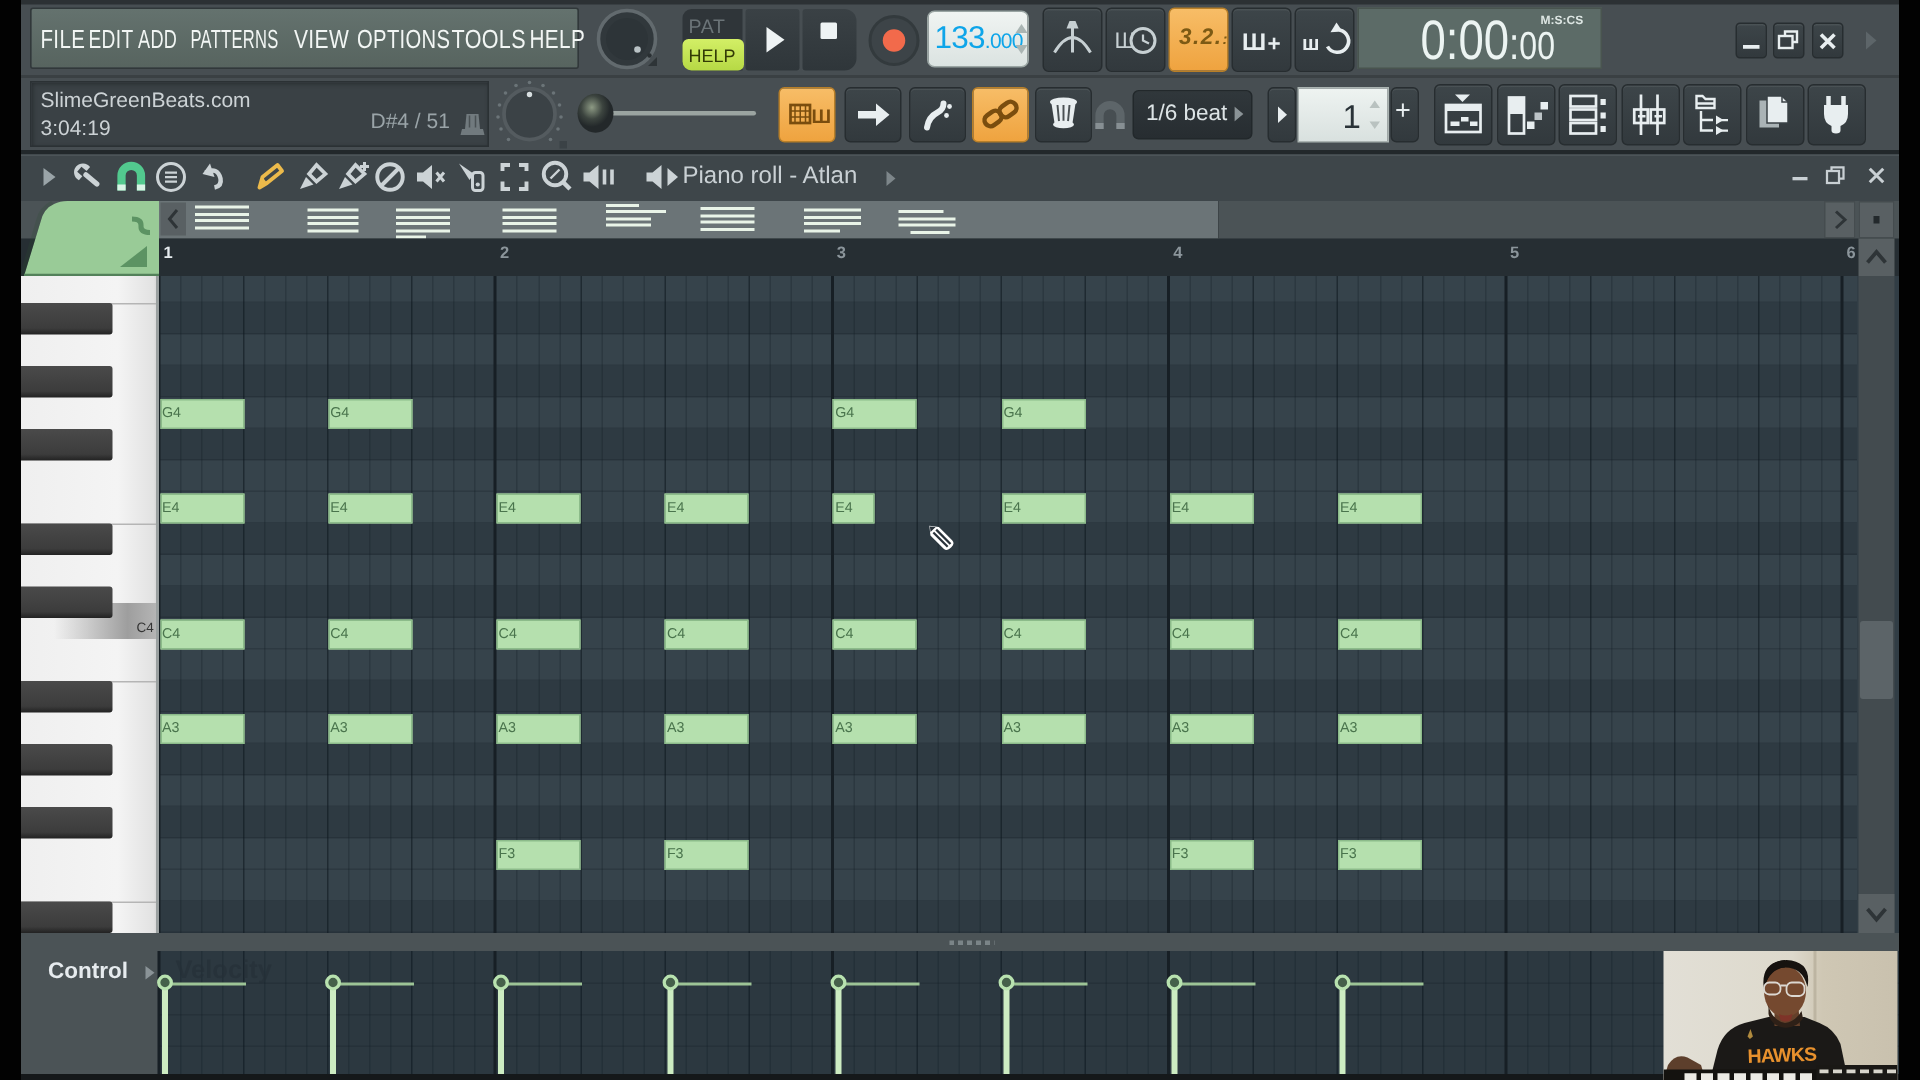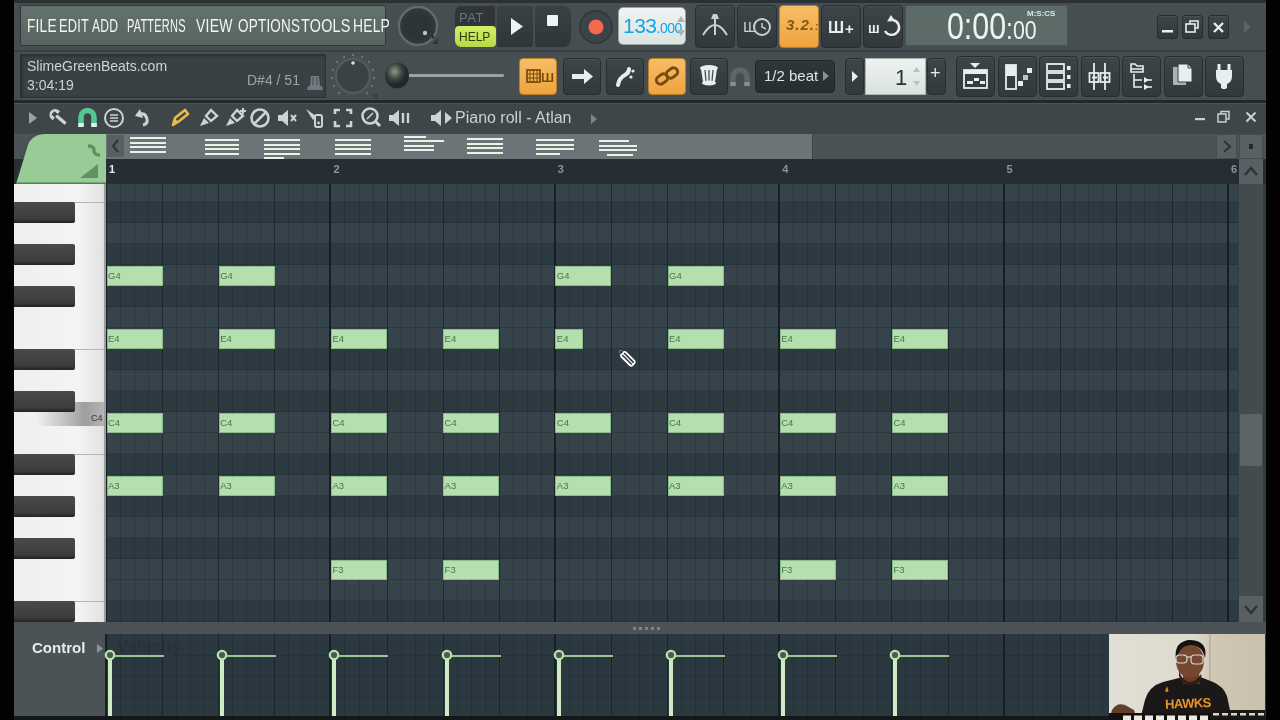--- a/index.html
+++ b/index.html
@@ -164,21 +164,21 @@
 <ellipse cx="19" cy="10" rx="9" ry="3" fill="#e8eef0"></ellipse>
 <path d="M11 11 L13 24 L25 24 L27 11 Z" fill="#e8eef0"></path>
 <path d="M15 12 L16 23 M19 12 L19 23 M23 12 L22 23" stroke="#4a5154" stroke-width="1.3"></path>
 <ellipse cx="19" cy="25" rx="7" ry="2.5" fill="#e8eef0"></ellipse>
 </svg>
 <svg style="left:729px;top:67px;" width="22" height="21" viewBox="0 0 22 21">
 <path d="M4 19 L4 10 A7 7 0 0 1 18 10 L18 19" fill="none" stroke="#5d6569" stroke-width="5.5"></path>
 <path d="M4 19 L4 15 M18 19 L18 15" stroke="#878f93" stroke-width="5.5"></path>
 </svg>
 <div class="abs" style="left:755px;top:60px;width:80px;height:33px;background:linear-gradient(#30373b,#272d31);border-radius:4px;border:1px solid #22282b;"></div>
-<div class="abs" style="left:764px;top:67px;font-size:15px;color:#dde4e6;">1/2 beat</div>
+<div class="abs" style="left:764px;top:67px;font-size:15px;color:#dde4e6;">1/6 beat</div>
 <svg style="left:820px;top:68px;" width="12" height="16">
     <path d="M3 3 L9 8 L3 13 Z" fill="#89gray"></path>
     <path d="M3 3 L9 8 L3 13 Z" fill="#8a9397"></path>
   </svg>
 <div class="btn" style="left:845px;top:58px;width:19px;height:37px;"></div>
 <svg style="left:845px;top:58px;" width="19" height="37">
     <path d="M7 13 L13 18.5 L7 24 Z" fill="#e8eef0"></path>
   </svg>
 <div class="abs" style="left:865px;top:58px;width:61px;height:37px;background:linear-gradient(#eef3f1,#d9e1df);border:1px solid #aab3b1;"></div>
 <div class="abs" style="left:895px;top:65px;font-size:22px;color:#2a3338;">1</div>

